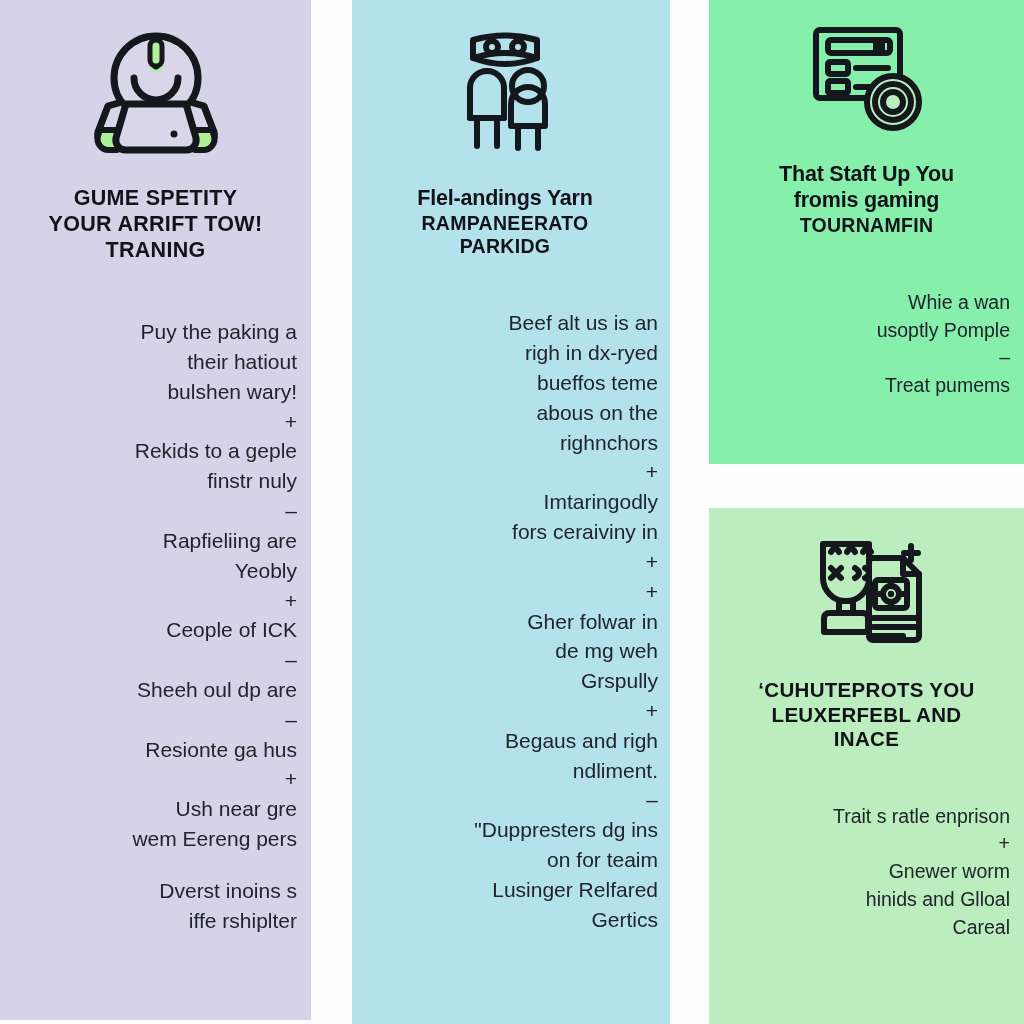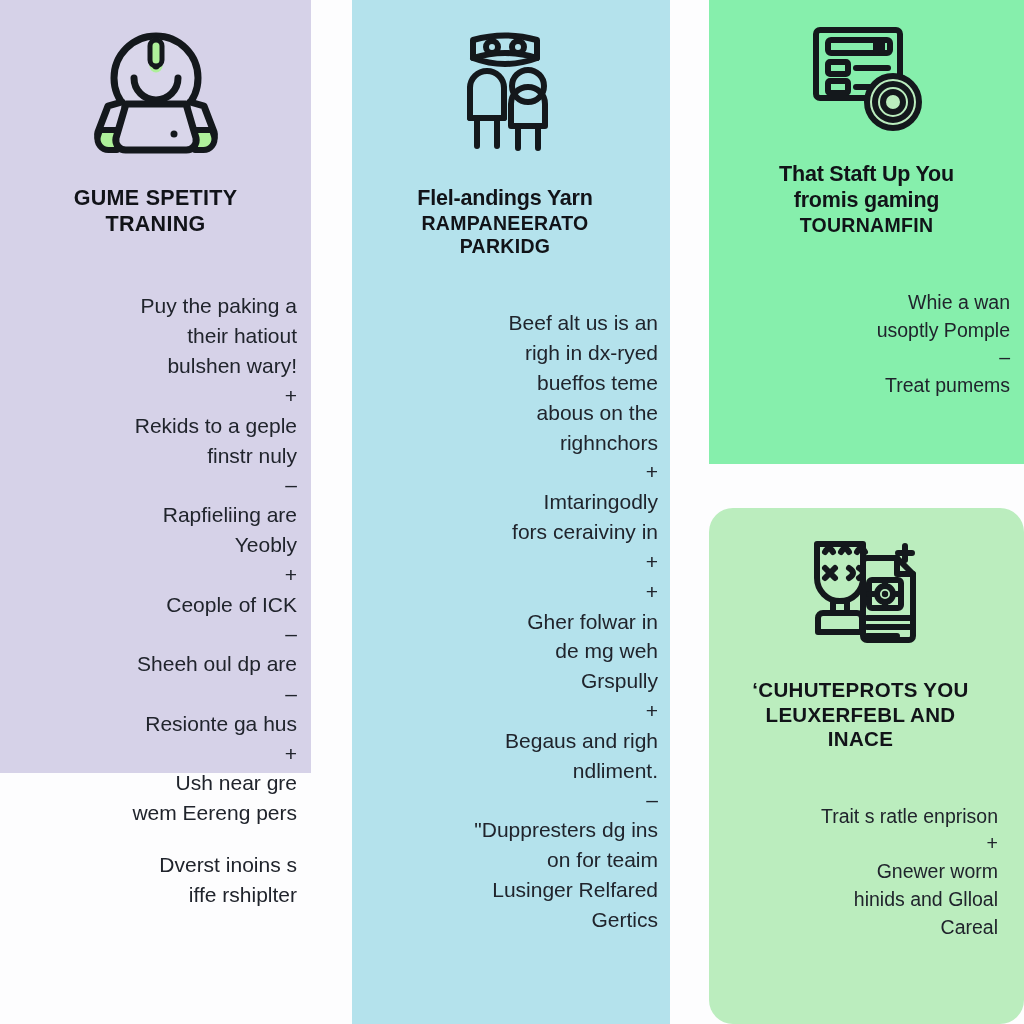--- a/index.html
+++ b/index.html
@@ -25,21 +25,21 @@
     display: flex;
     flex-direction: column;
     align-items: center;
   }
 
   
   #panel-left {
     left: 0px;
     top: 0px;
     width: 311px;
-    height: 773px;
+    height: 1020px;
     background: #d6d2e8;
     padding: 26px 14px 0 14px;
   }
   #panel-middle {
     left: 352px;
     top: 0px;
     width: 318px;
     height: 1024px;
     background: #b4e2ec;
     padding: 14px 12px 0 0;
@@ -51,22 +51,21 @@
     height: 464px;
     background: #86efac;
     padding: 18px 14px 0 14px;
   }
   #panel-bottomright {
     left: 709px;
     top: 508px;
     width: 315px;
     height: 516px;
     background: #bbedbe;
-    padding: 20px 26px 0 14px;
-    border-radius: 24px;
+    padding: 20px 14px 0 14px;
   }
 
   
   .icon-wrap {
     display: flex;
     align-items: center;
     justify-content: center;
     margin-bottom: 6px;
   }
   .icon-wrap svg { display: block; }
@@ -140,20 +139,21 @@
           <path d="M126 104 l2 6 a11 11 0 0 1 -11 14 h-8 v-20 z" fill="#aef09a" stroke="#14181c" stroke-width="6"></path>
 
           <path d="M40 78 h60 l10 34 a10 10 0 0 1 -10 12 H40 a10 10 0 0 1 -10 -12 z" fill="#d9d6ea"></path>
           <circle cx="88" cy="108" r="3.5" fill="#14181c" stroke="none"></circle>
         </g>
       </svg>
     </div>
 
     <h2 class="heading">
       <span class="hline caps">GUME SPETITY</span>
+      <span class="hline caps">YOUR ARRIFT TOW!</span>
       <span class="hline caps">TRANING</span>
     </h2>
 
     <div class="body-copy">
       <p class="para">
         <span>Puy the paking a</span><br>
         <span>their hatiout</span><br>
         <span>bulshen wary!</span>
       </p>
       <p class="connector">+</p>

